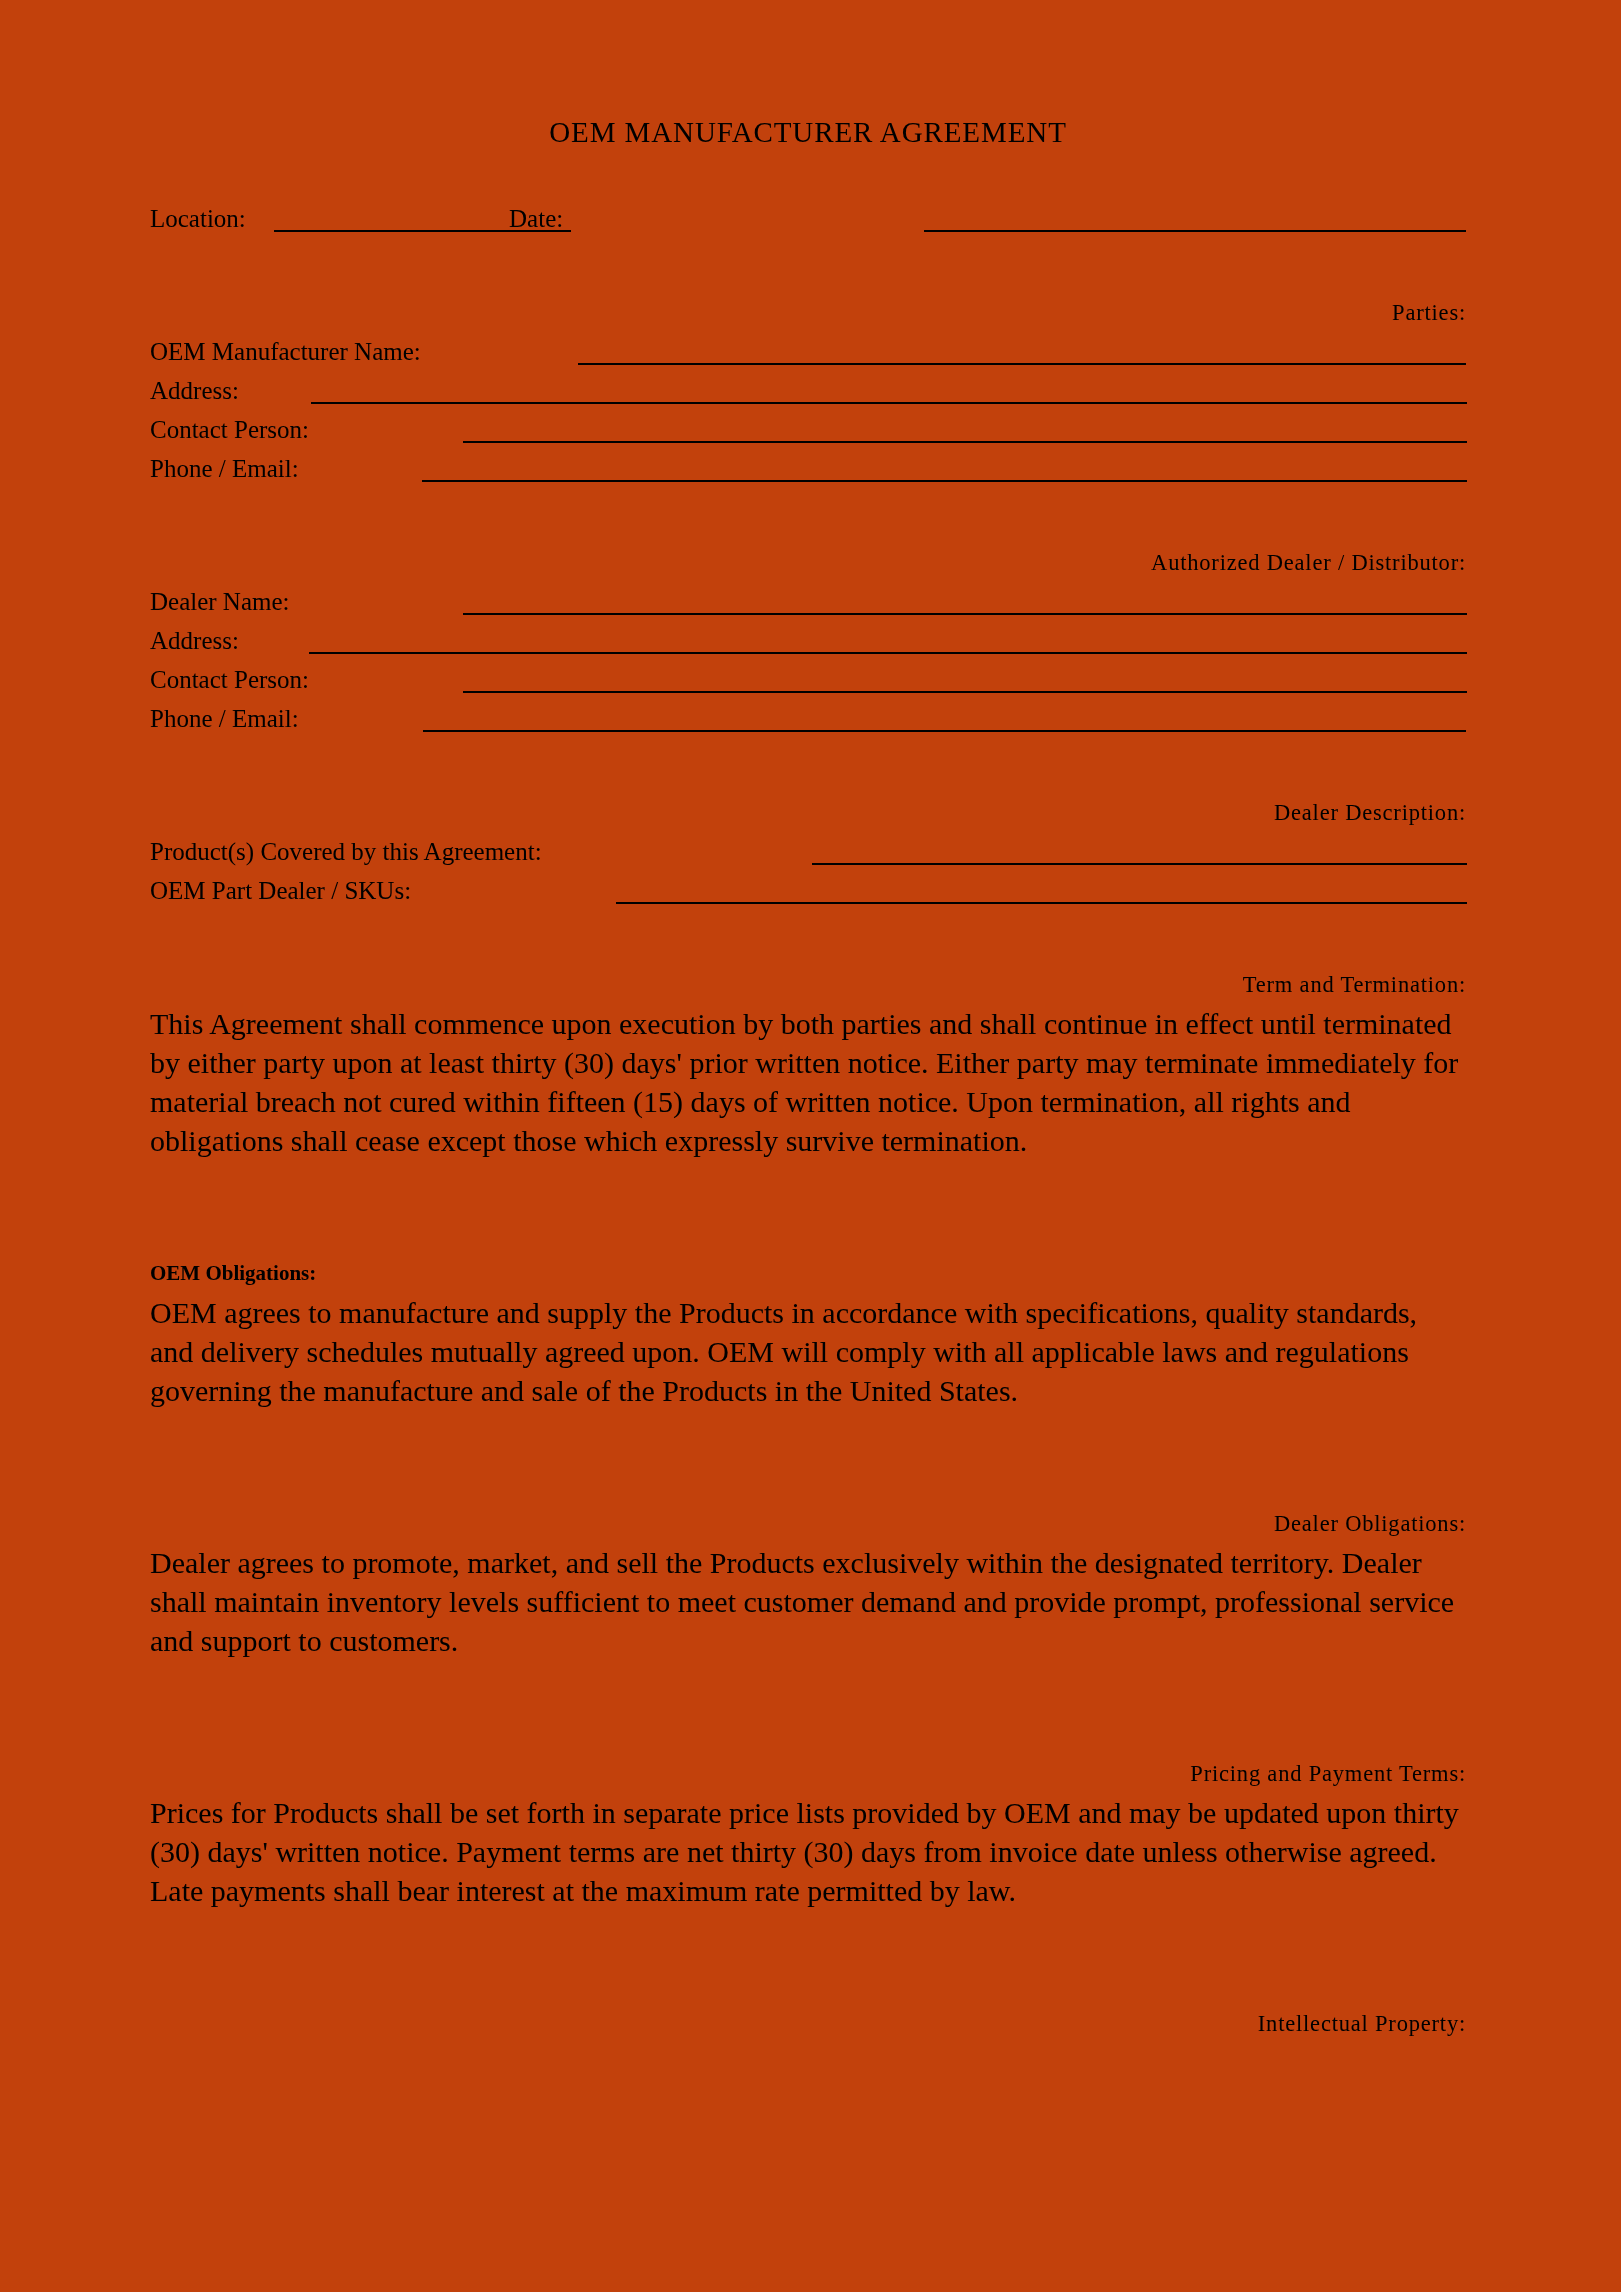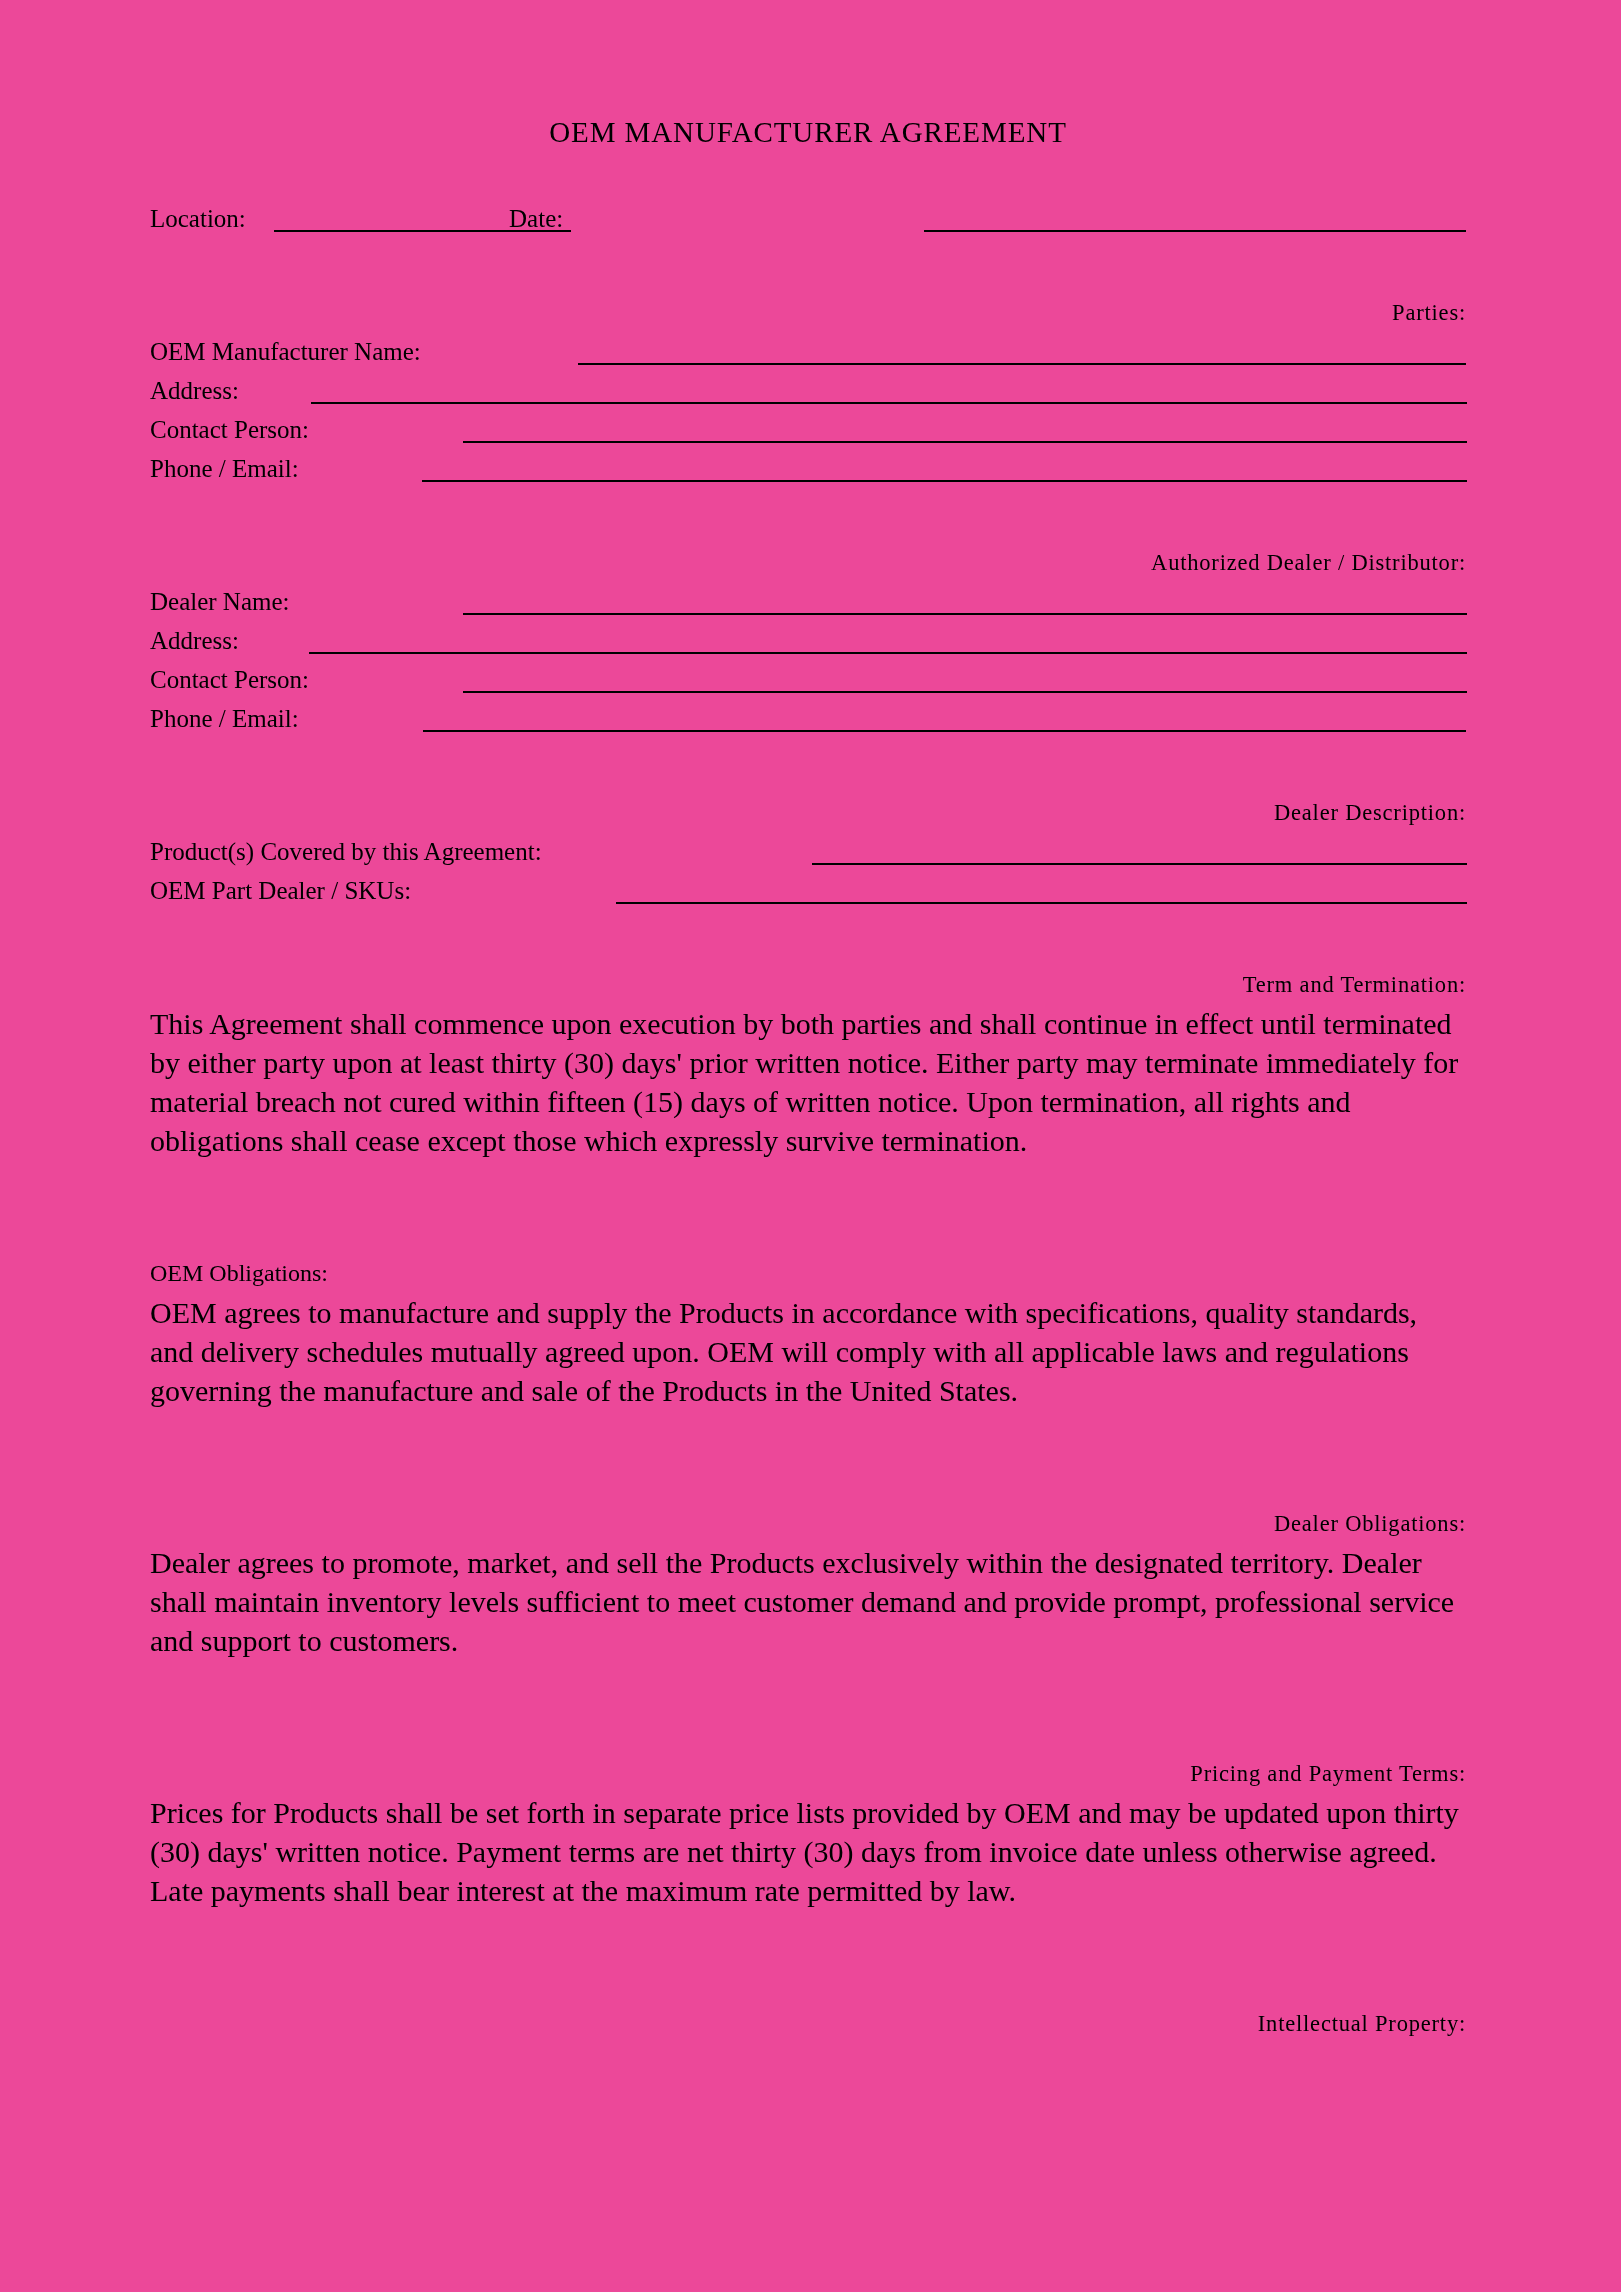--- a/index.html
+++ b/index.html
@@ -8,21 +8,21 @@
     background: #ffffff;
   }
   body {
     font-family: "Liberation Serif", "DejaVu Serif", serif;
     color: #000000;
   }
   .page {
     position: relative;
     width: 1621px;
     height: 2293px;
-    background: #ec4899;
+    background: #c2410c;
     overflow: hidden;
     box-sizing: border-box;
   }
   .content {
     position: absolute;
     left: 150px;
     top: 0;
     width: 1316px; 
   }
 
@@ -60,23 +60,24 @@
 
   
   .section-heading {
     font-size: 22.5px;
     line-height: 39px;
     letter-spacing: 0.8px;
     white-space: nowrap;
     text-align: right;
   }
   .plain-heading {
-    font-size: 24px;
+    font-size: 21px;
     line-height: 39px;
     white-space: nowrap;
+    font-weight: bold;
   }
 
   
   .para {
     font-size: 30px;
     line-height: 39px;
     text-align: left;
     margin: 0;
     width: 1316px;
   }

